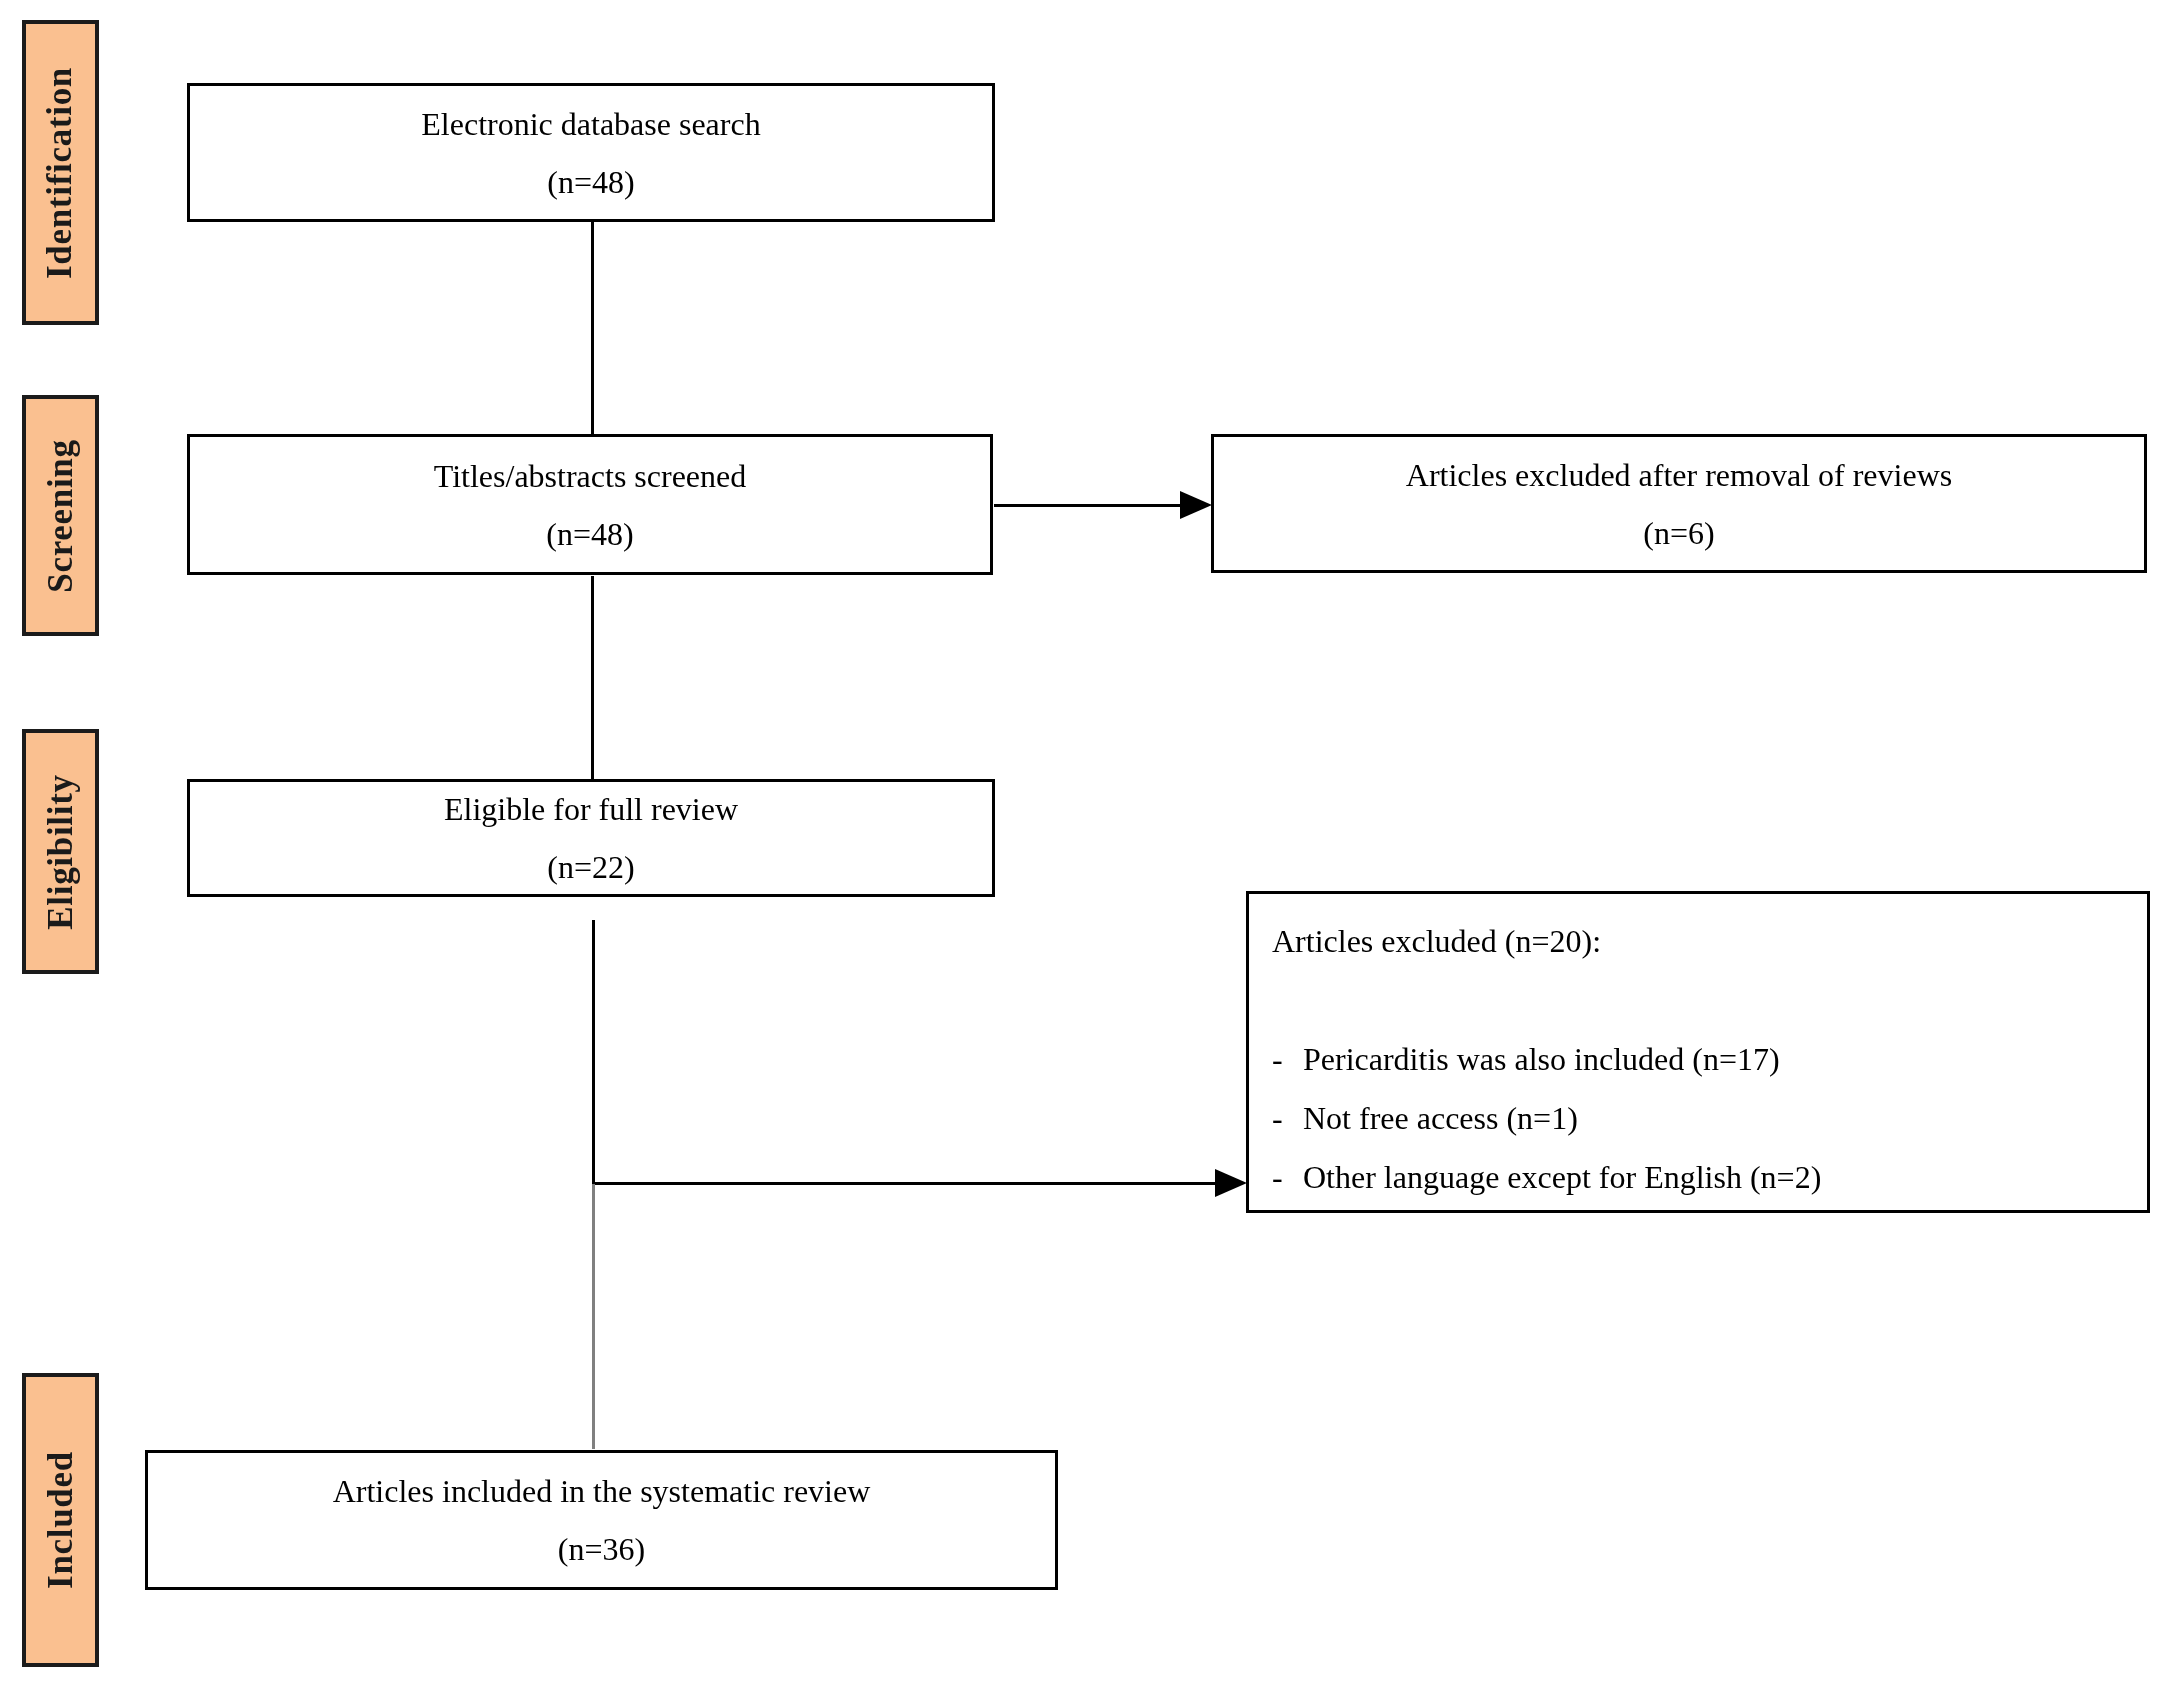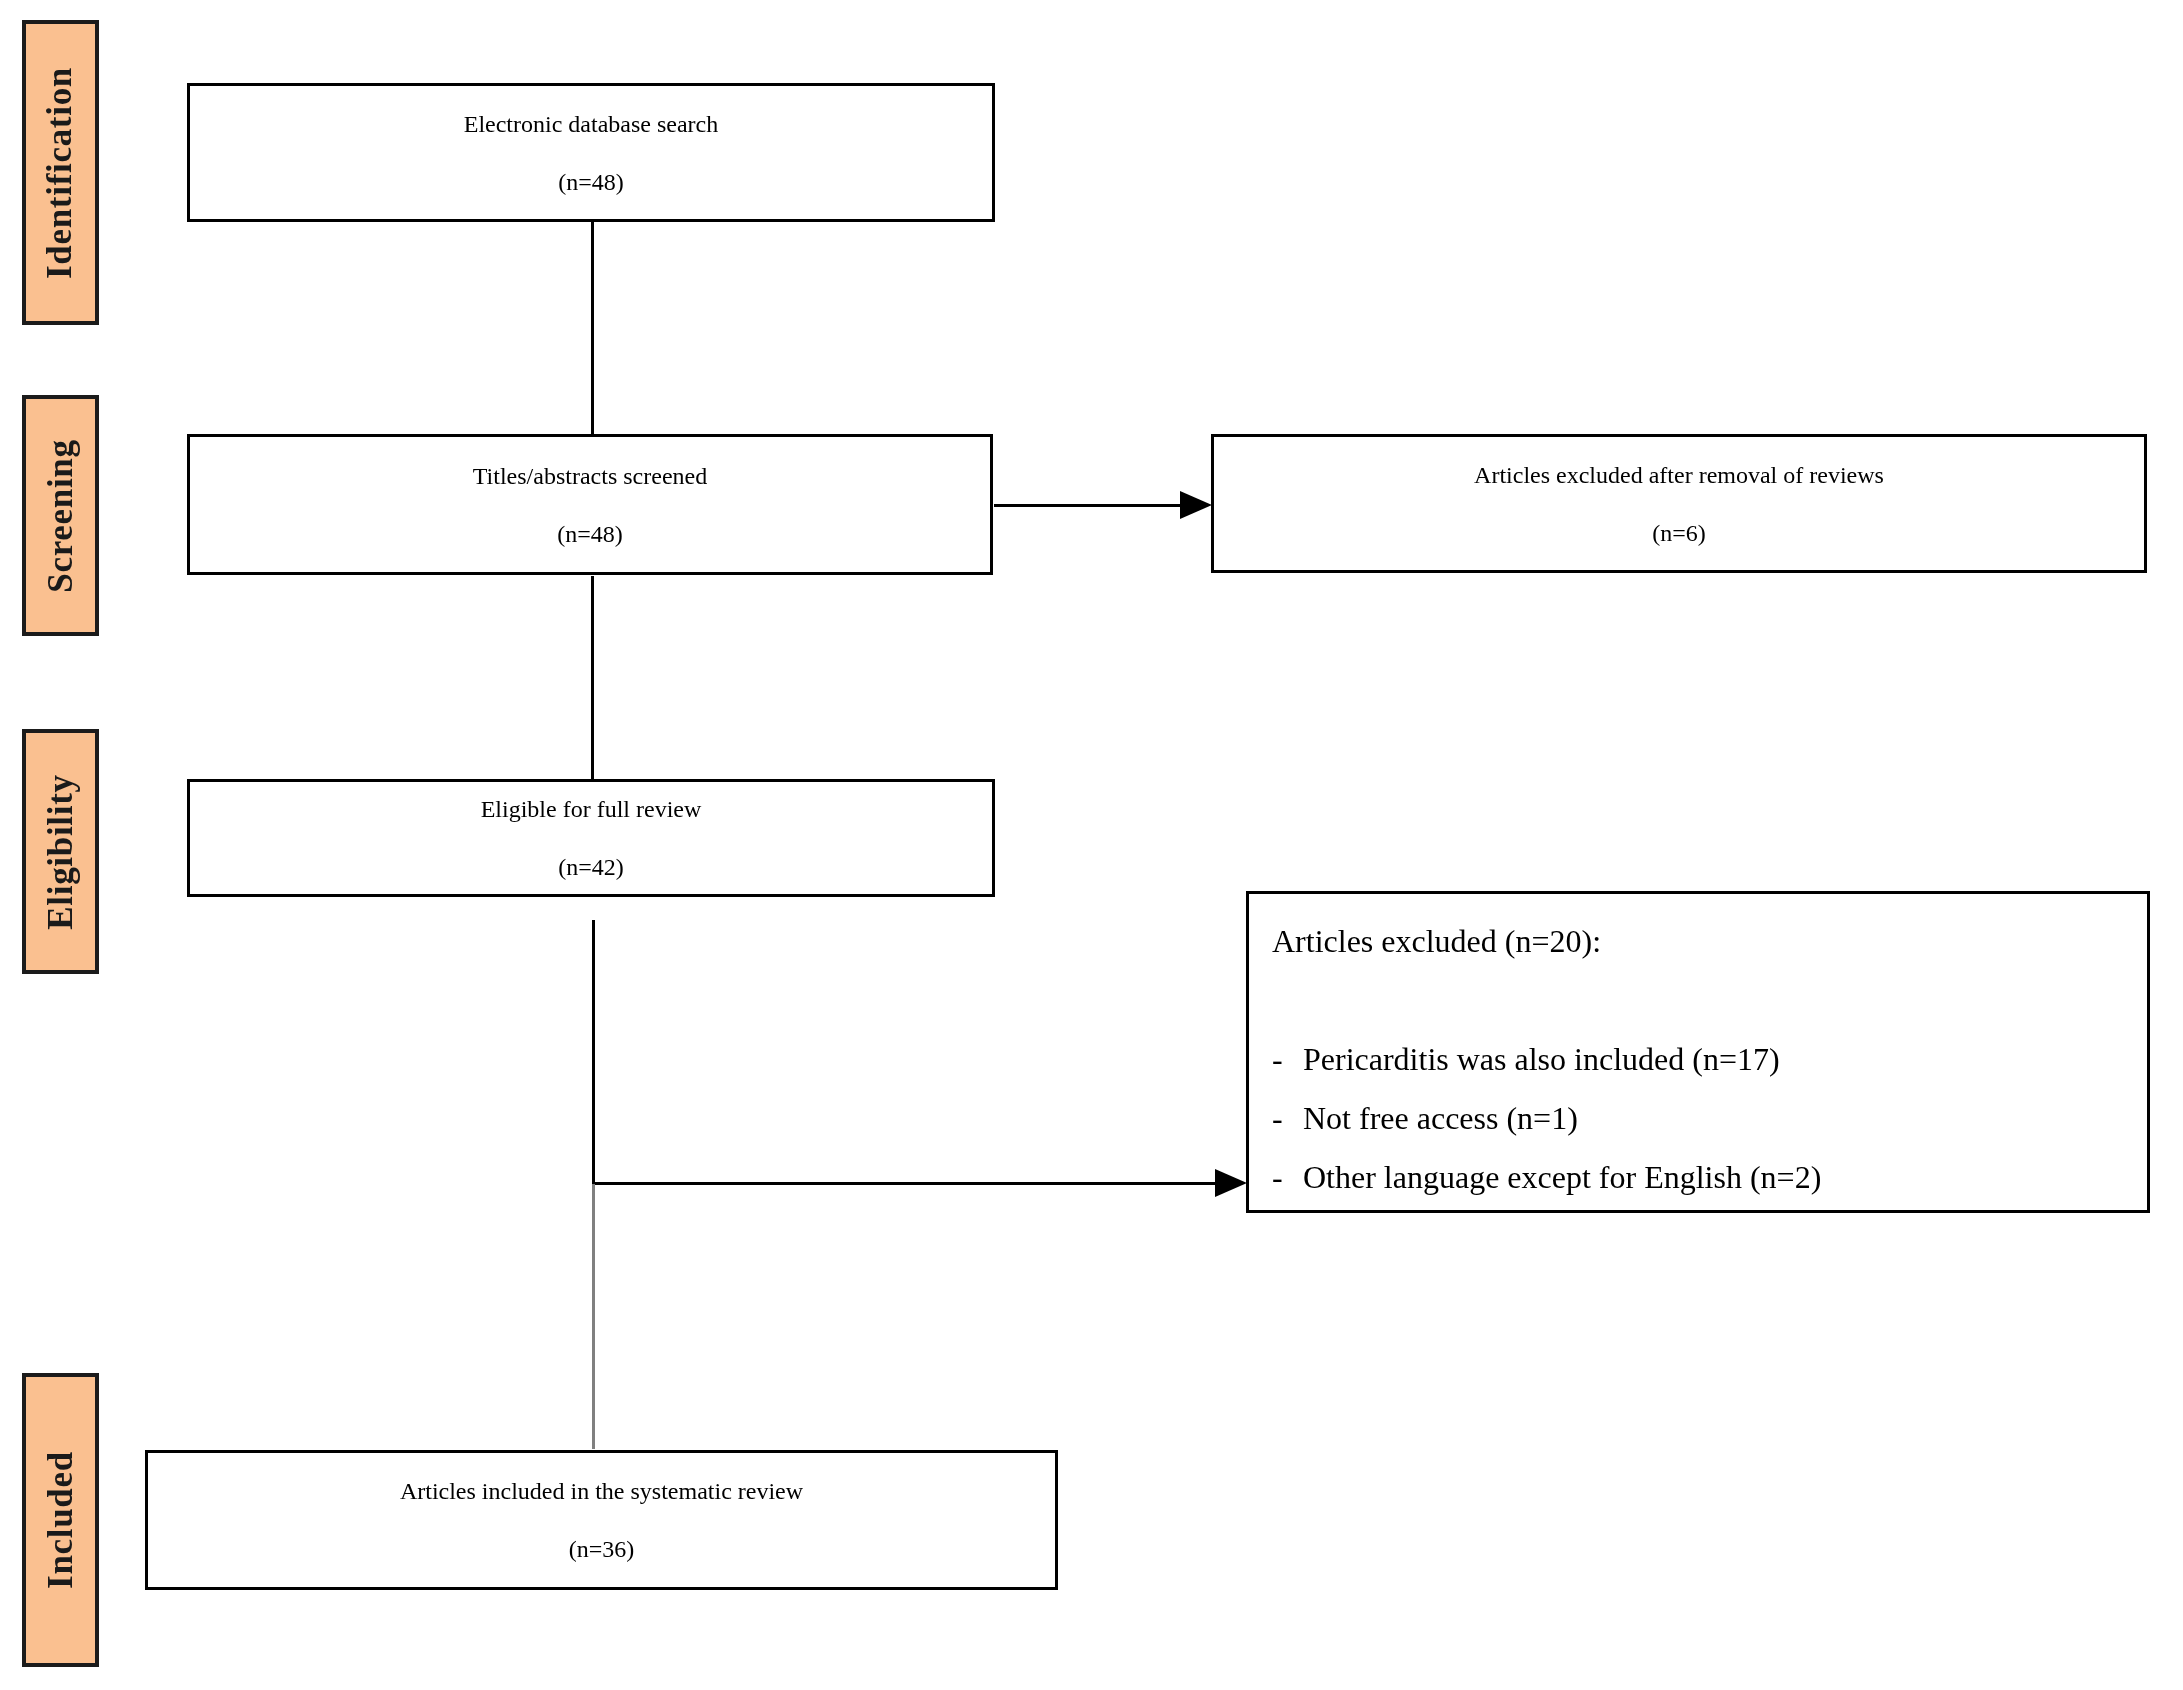--- a/index.html
+++ b/index.html
@@ -42,21 +42,21 @@
   .fbox{
     position:absolute;
     background:#ffffff;
     border:3.4px solid #000000;
     box-sizing:border-box;
     display:flex;
     flex-direction:column;
     align-items:center;
     justify-content:center;
     text-align:center;
-    font-size:24px;
+    font-size:32px;
     line-height:58px;
   }
   
   .dbox{
     position:absolute;
     background:#ffffff;
     border:3.4px solid #000000;
     box-sizing:border-box;
     font-size:32px;
     line-height:59px;
@@ -99,21 +99,21 @@
     <div>(n=48)</div>
   </div>
 
   <div class="fbox" style="left:187px;top:434px;width:806px;height:141px;">
     <div>Titles/abstracts screened</div>
     <div>(n=48)</div>
   </div>
 
   <div class="fbox" style="left:187px;top:779px;width:808px;height:118px;">
     <div>Eligible for full review</div>
-    <div>(n=42)</div>
+    <div>(n=22)</div>
   </div>
 
   <div class="fbox" style="left:145px;top:1450px;width:913px;height:140px;">
     <div>Articles included in the systematic review</div>
     <div>(n=36)</div>
   </div>
 
   <div class="fbox" style="left:1211px;top:434px;width:936px;height:139px;">
     <div>Articles excluded after removal of reviews</div>
     <div>(n=6)</div>

